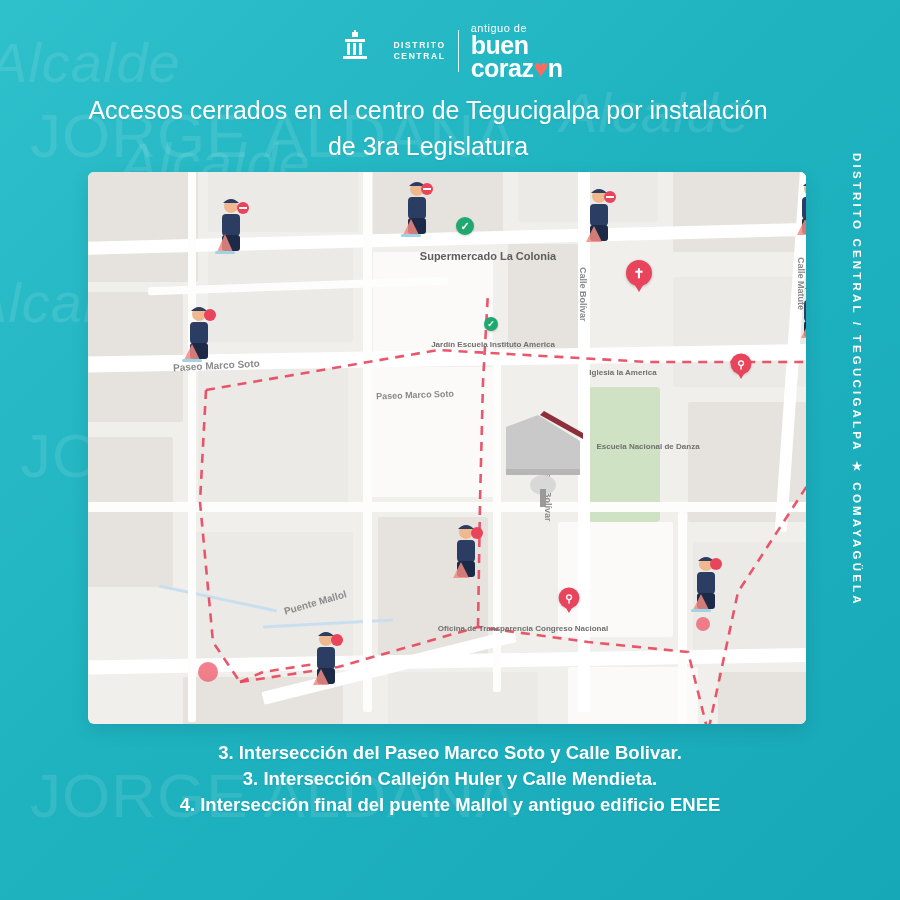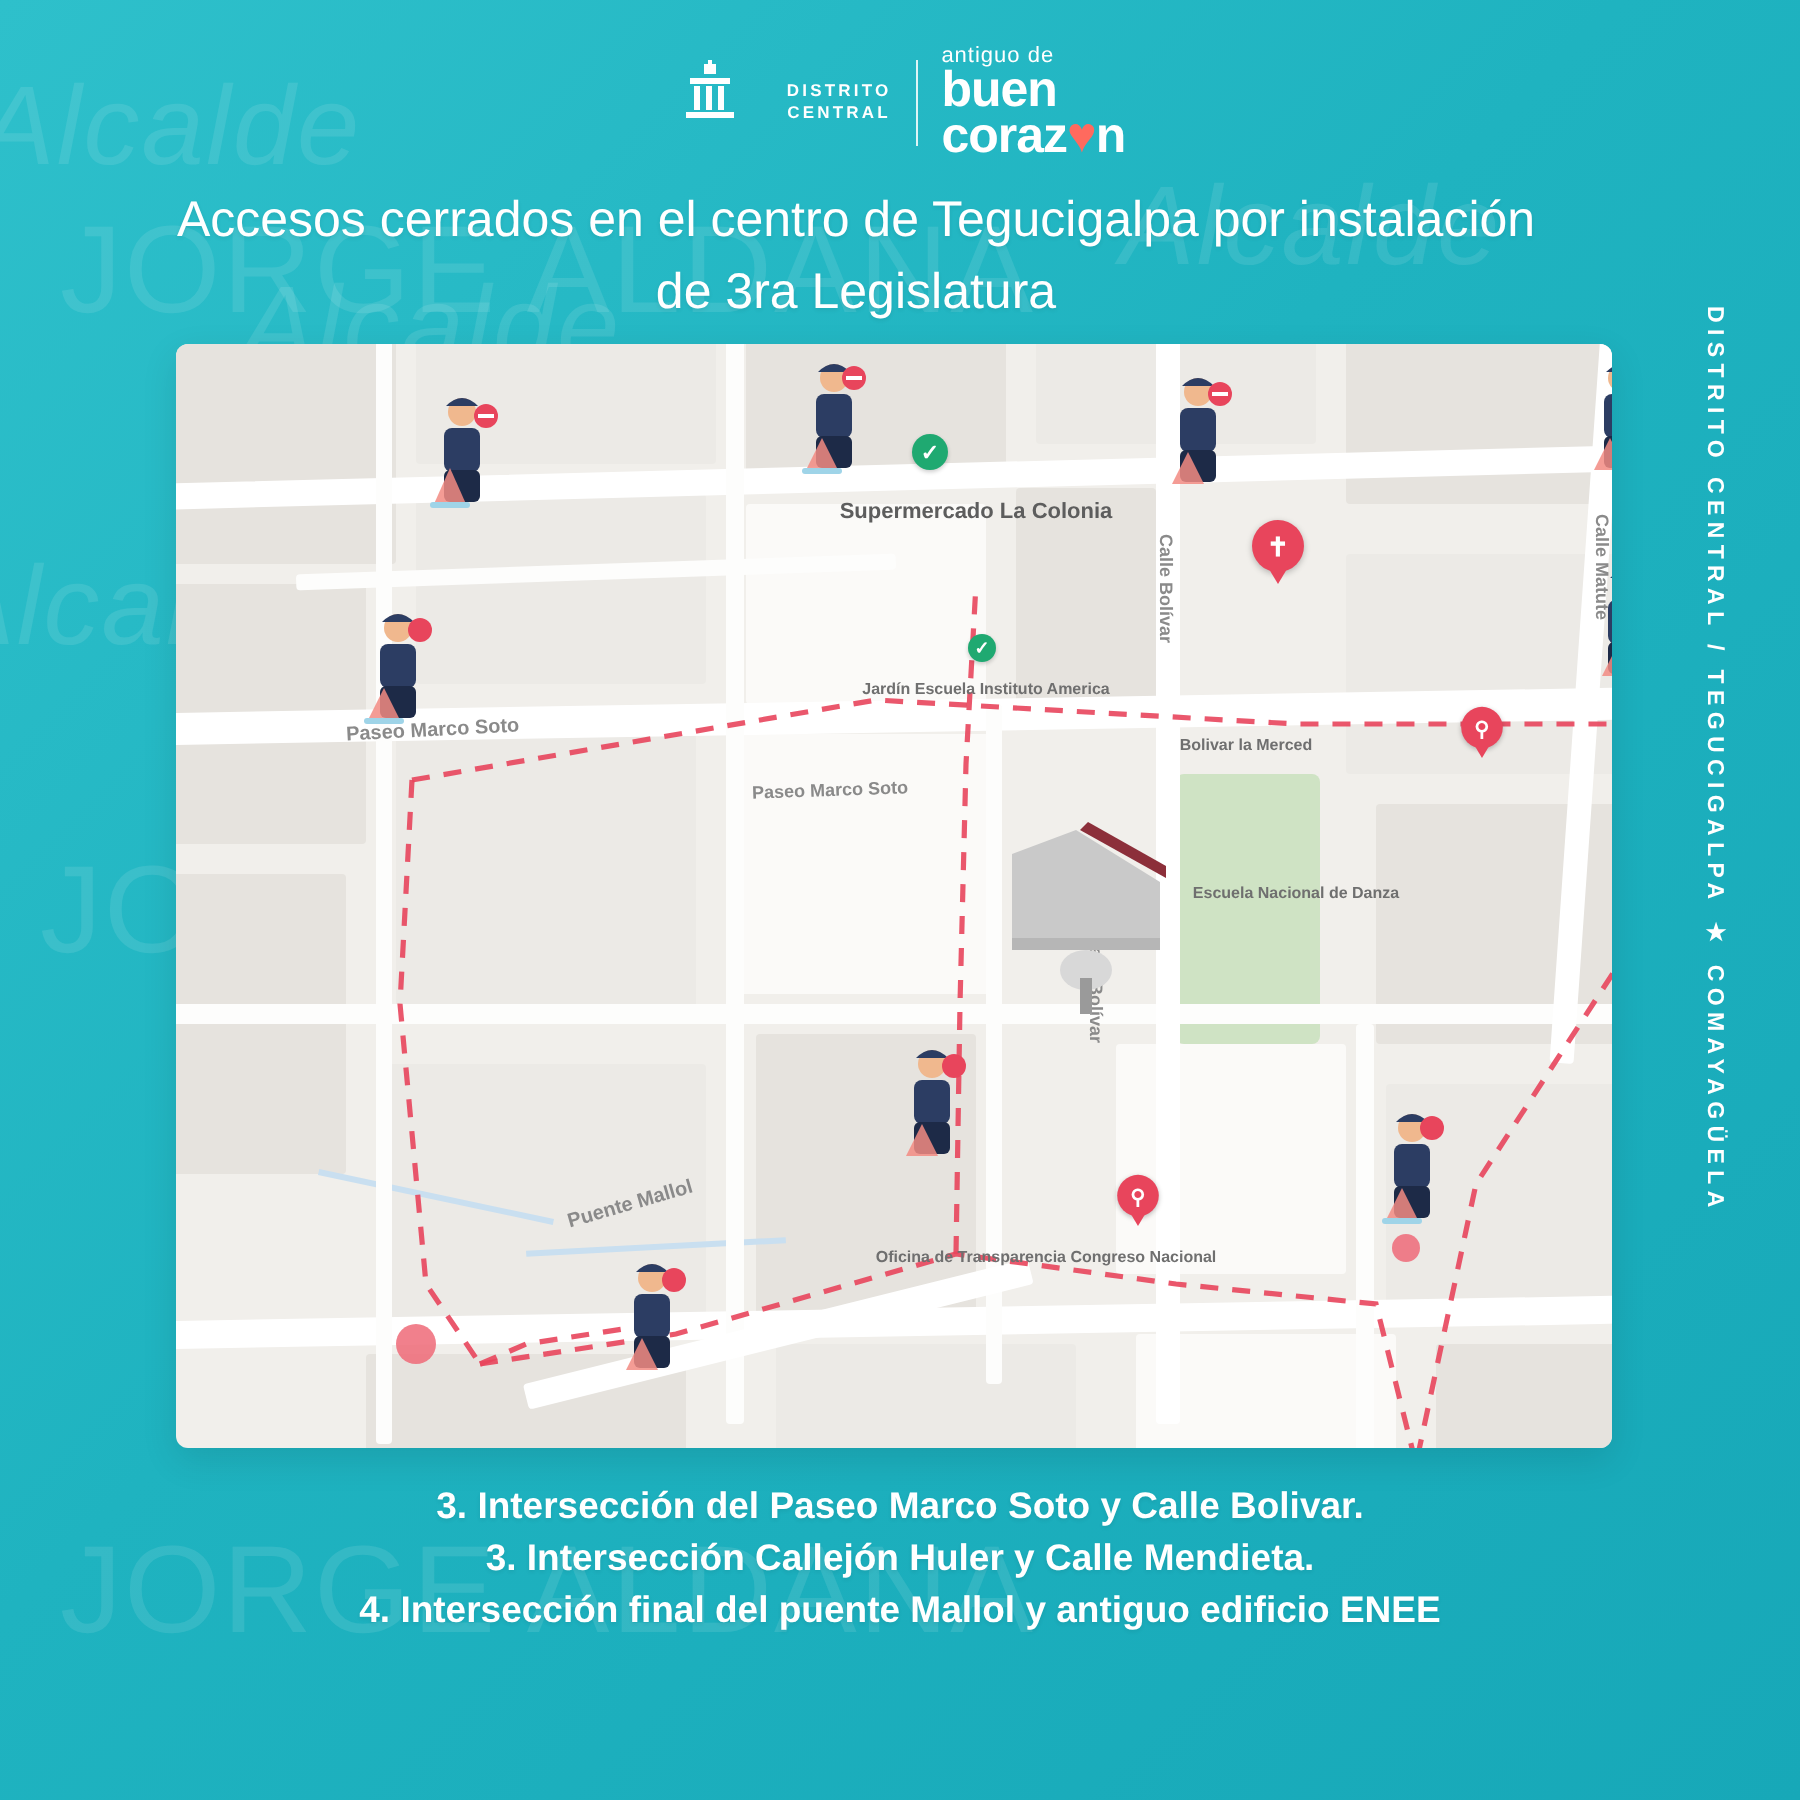--- a/index.html
+++ b/index.html
@@ -242,21 +242,21 @@
 
     <div class="roadlabel" style="left:85px;  top:188px; transform: rotate(-3deg);">Paseo Marco Soto</div>
     <div class="roadlabel" style="left:288px; top:218px; transform: rotate(-2deg); font-size:9px;">Paseo Marco Soto</div>
     <div class="roadlabel" style="left:500px; top:95px; transform: rotate(90deg); transform-origin: left top; font-size:9px;">Calle Bolívar</div>
     <div class="roadlabel" style="left:465px; top:295px; transform: rotate(90deg); transform-origin: left top; font-size:9px;">Calle Bolívar</div>
     <div class="roadlabel" style="left:718px; top:85px; transform: rotate(90deg); transform-origin: left top; font-size:9px;">Calle Matute</div>
     <div class="roadlabel" style="left:195px; top:425px; transform: rotate(-16deg);">Puente Mallol</div>
 
     <div class="poilabel big" style="left:320px; top:78px; width:160px;">Supermercado La Colonia</div>
     <div class="poilabel" style="left:335px; top:168px; width:140px;">Jardín Escuela Instituto America</div>
-    <div class="poilabel" style="left:460px; top:196px; width:150px;">Bolivar la Merced</div>
+    <div class="poilabel" style="left:460px; top:196px; width:150px;">Iglesia la America</div>
     <div class="poilabel" style="left:495px; top:270px; width:130px;">Escuela Nacional de Danza</div>
     <div class="poilabel" style="left:345px; top:452px; width:180px;">Oficina de Transparencia Congreso Nacional</div>
 
     <div style="position:absolute; left:400px; top:225px; width:80px; height:80px;">
       <svg width="110" height="110" viewBox="0 0 110 110">
         <polygon points="18,72 92,72 92,44 50,18 18,30" fill="#c9c9c9"></polygon>
         <polygon points="52,18 95,42 95,36 56,14" fill="#8c2f3a"></polygon>
         <rect x="18" y="72" width="74" height="6" fill="#b6b6b6"></rect>
         <ellipse cx="55" cy="88" rx="13" ry="10" fill="#d8d8d8"></ellipse>
         <rect x="52" y="92" width="6" height="18" fill="#9a9a9a"></rect>

